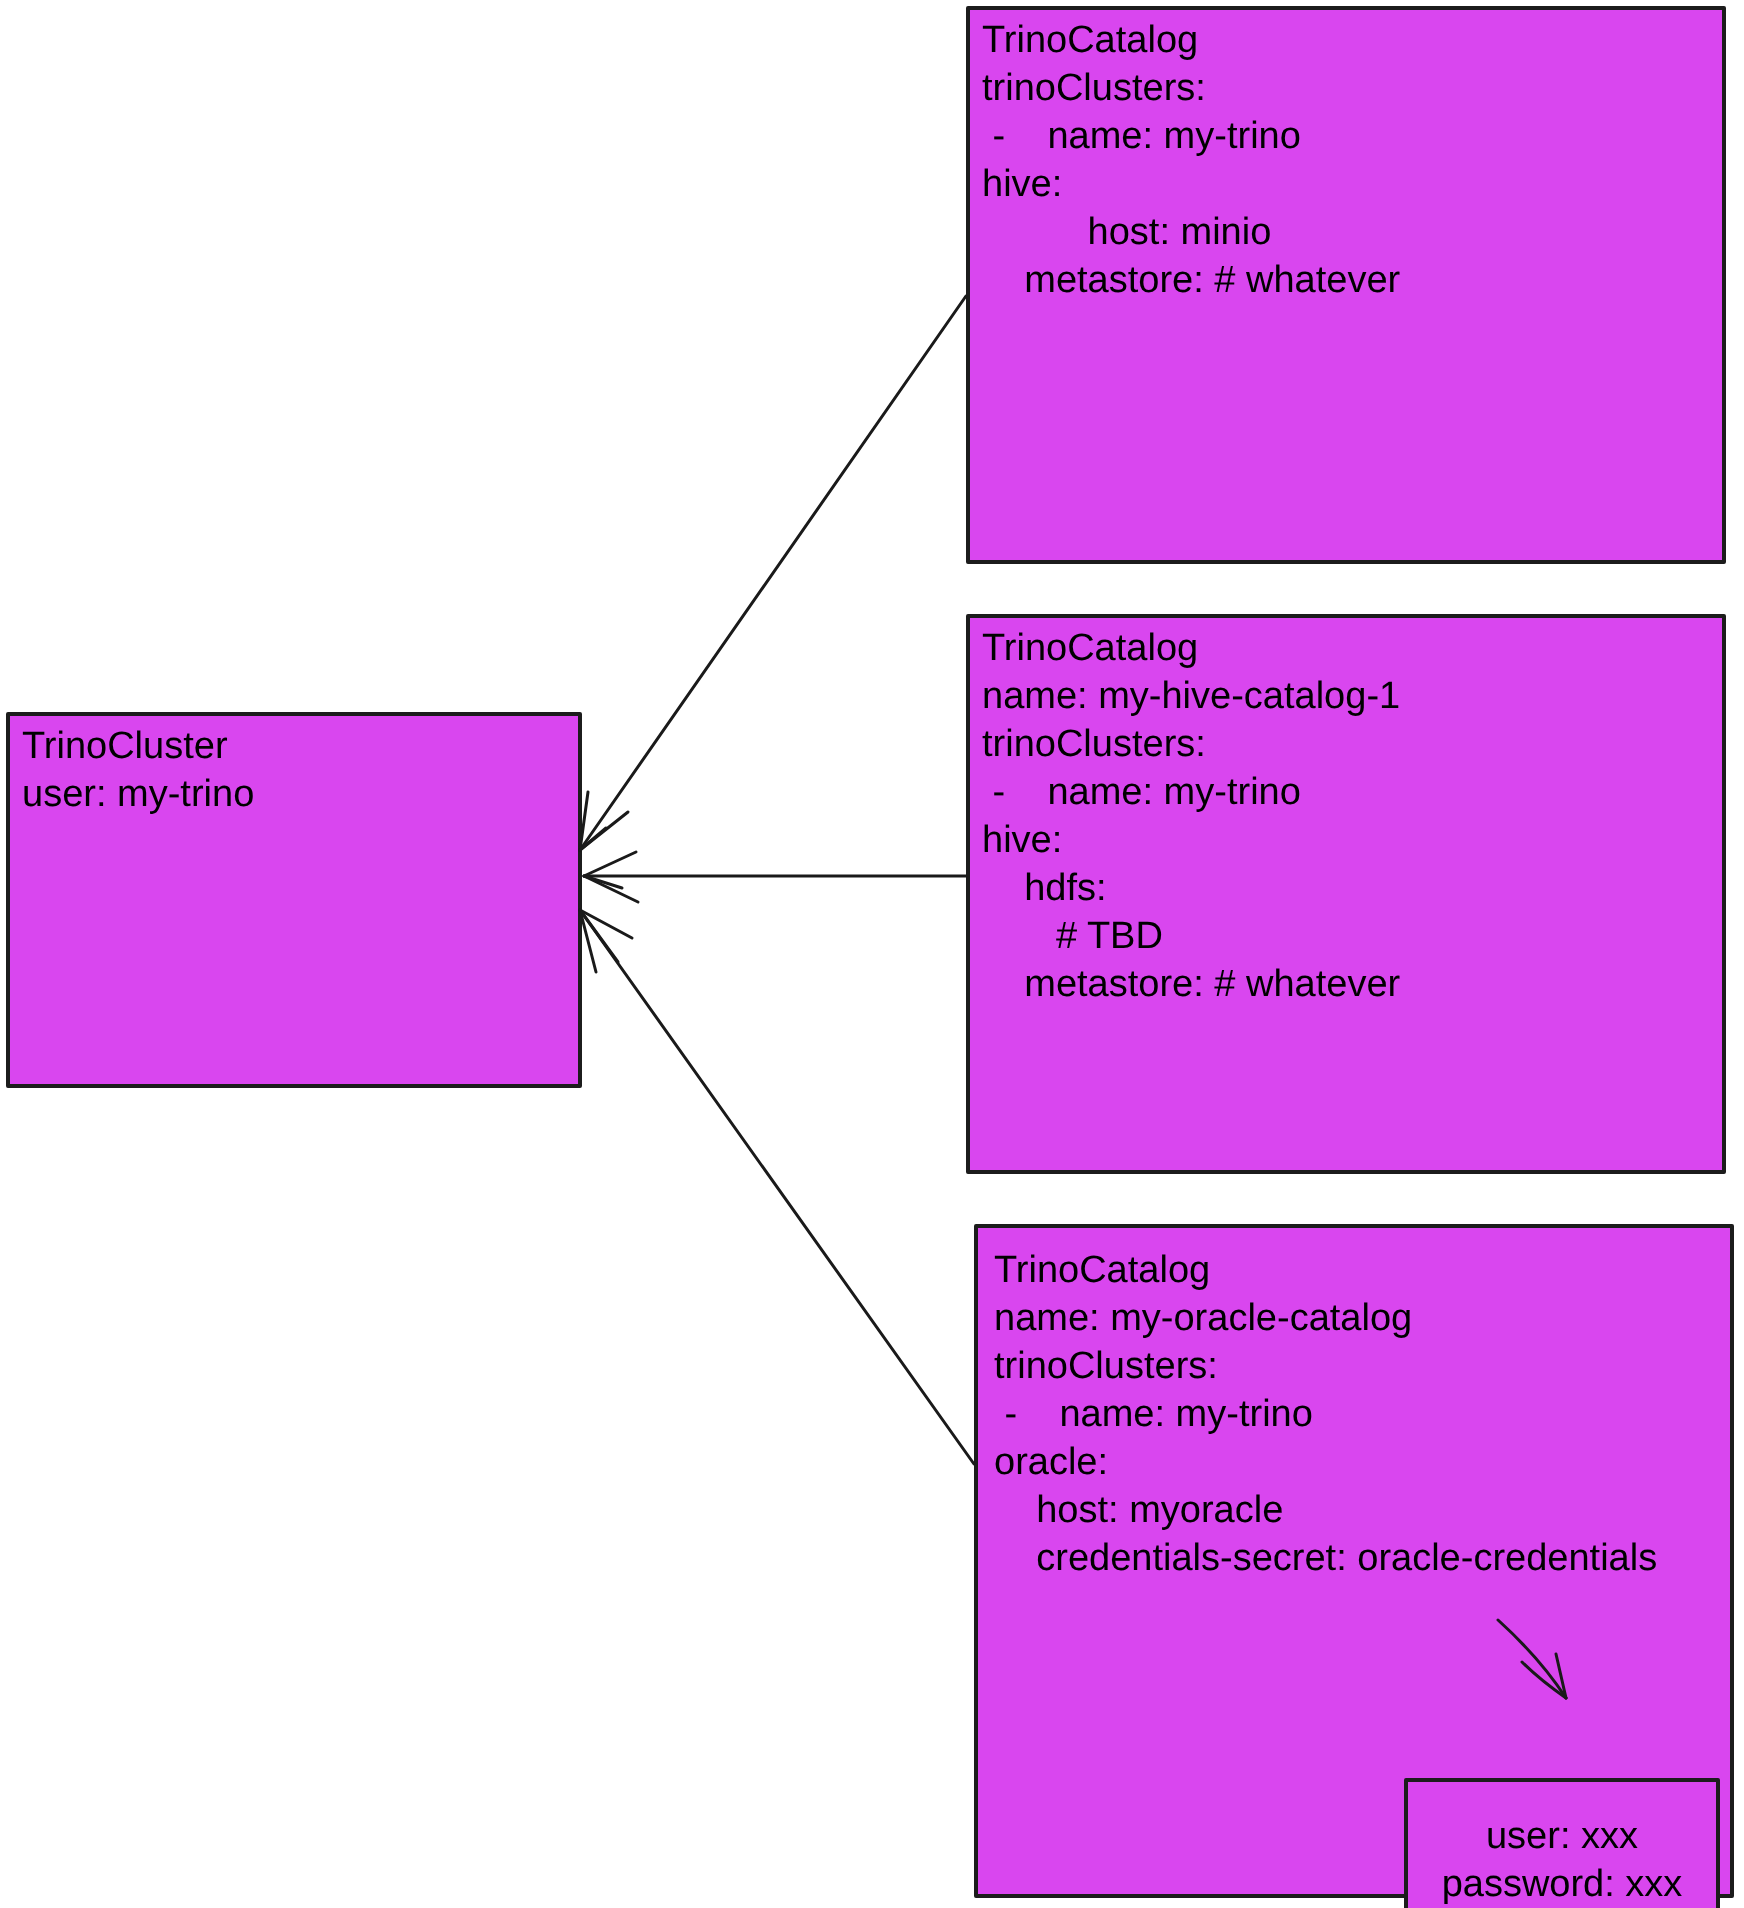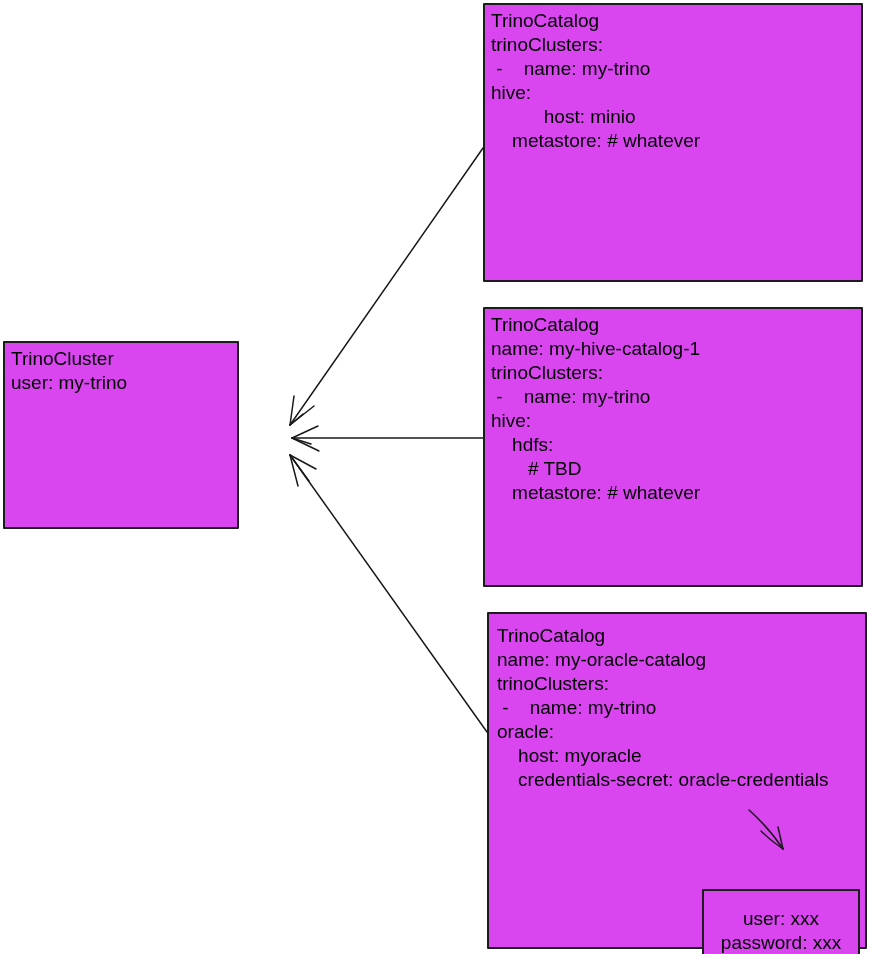--- a/index.html
+++ b/index.html
@@ -28,21 +28,21 @@
     white-space: pre;
     color: #000000;
   }
   .pad {
     padding: 4px 4px 0 6px;
   }
   .pad3 {
     padding: 10px 4px 0 8px;
   }
   #cluster-box {
-    left: 3px; top: 341px; width: 236px; height: 188px;
+    left: 3px; top: 356px; width: 288px; height: 188px;
   }
   #catalog-box-1 {
     left: 483px; top: 3px; width: 380px; height: 279px;
   }
   #catalog-box-2 {
     left: 483px; top: 307px; width: 380px; height: 280px;
   }
   #catalog-box-3 {
     left: 487px; top: 612px; width: 380px; height: 337px;
   }

